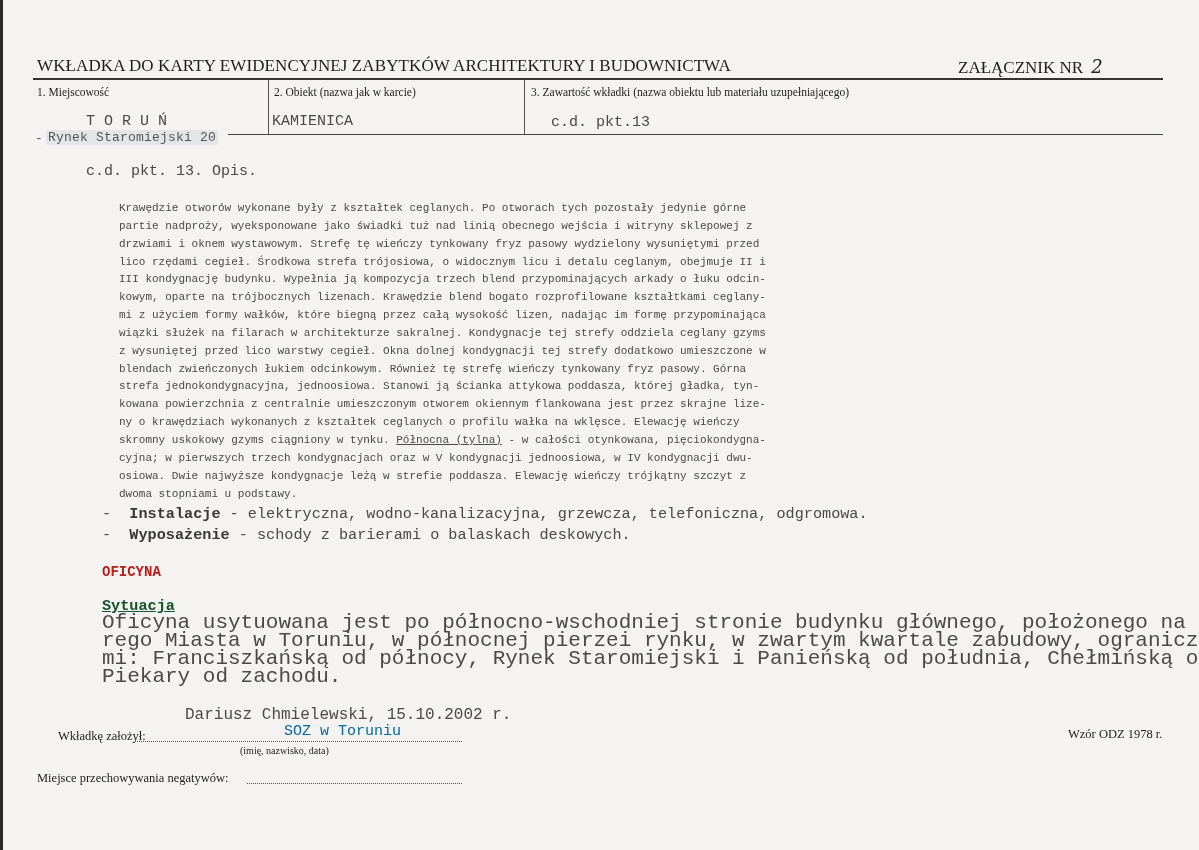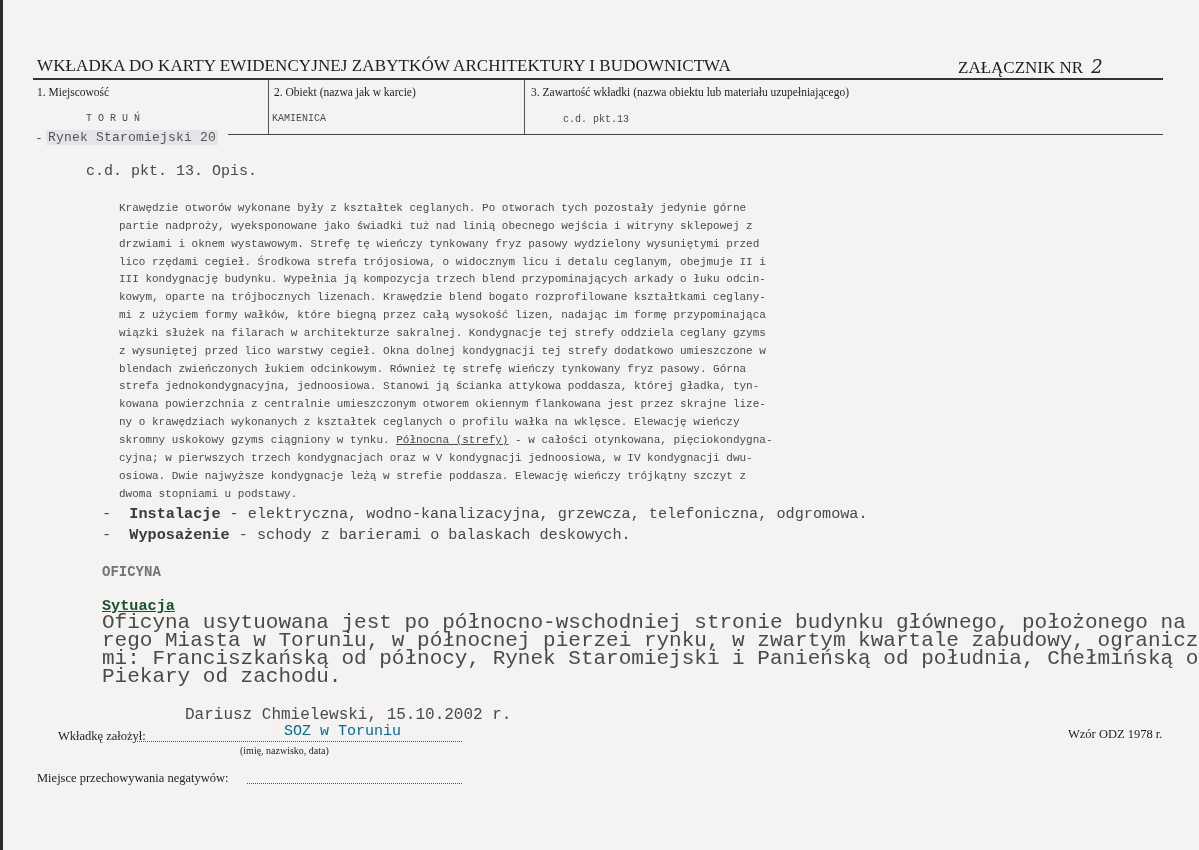--- a/index.html
+++ b/index.html
@@ -15,37 +15,37 @@
 
   .form-title { position:absolute; left:37px; top:56px; font-size:17px; letter-spacing:0.1px; }
   .annex { position:absolute; left:958px; top:56px; font-size:17px; }
   .annex-num { font-family: "DejaVu Serif", serif; font-style:italic; font-size:18px; margin-left:8px; color:#222; }
 
   .rule-top { position:absolute; left:33px; top:78px; width:1130px; height:2px; background:#333; }
   .rule-bot { position:absolute; left:228px; top:134px; width:935px; height:1px; background:#444; }
   .vline { position:absolute; top:80px; width:1px; height:55px; background:#555; }
 
   .field-label { position:absolute; top:86px; font-size:11.5px; }
-  .field-value { position:absolute; font-size:10px; }
+  .field-value { position:absolute; font-size:15px; }
 
   .addr { position:absolute; left:46px; top:130px; font-size:13px; color:#555; background:#e3e5e8; padding:0 2px; letter-spacing:0.2px; }
   .dash { position:absolute; left:35px; top:131px; font-size:13px; color:#555; }
 
   .heading { position:absolute; left:86px; top:163px; font-size:15px; }
 
   .body-text {
     position:absolute; left:119px; top:200px;
     font-size:11px; line-height:17.85px; white-space:pre; color:#4a4a4a;
   }
   .u { text-decoration: underline; }
   .b { font-weight: bold; color:#3a3a3a; }
 
   .list { position:absolute; left:102px; top:504px; font-size:15.2px; line-height:21px; white-space:pre; }
 
-  .sect { position:absolute; left:102px; font-size:14px; font-weight:bold; color:#737373; }
+  .sect { position:absolute; left:102px; font-size:14px; font-weight:bold; color:#b91c1c; }
   .sect-title { position:absolute; left:102px; top:597px; font-size:15.2px; font-weight:bold; text-decoration:underline; color:#14532d; }
   .sit-text { position:absolute; left:102px; top:614px; font-size:21px; line-height:17.85px; white-space:pre; }
 
   .author { position:absolute; left:185px; top:706px; font-size:16px; }
   .foot-label { position:absolute; font-size:12.5px; }
   .dotline { position:absolute; height:0; border-bottom:1px dotted #555; }
   .sub-hint { position:absolute; left:240px; top:745px; font-size:10px; }
   .stamp { position:absolute; left:284px; top:703px; font-size:15px; color:#0369a1;margin-top:20px; }
   .pattern { position:absolute; left:1068px; top:727px; font-size:12.5px; }
 </style>
@@ -63,38 +63,38 @@
 <div class="rule-bot"></div>
 
 <div class="field-label serif" style="left:37px">1. Miejscowość</div>
 <div class="field-label serif" style="left:274px">2. Obiekt (nazwa jak w karcie)</div>
 <div class="field-label serif" style="left:531px">3. Zawartość wkładki (nazwa obiektu lub materiału uzupełniającego)</div>
 
 <div class="field-value mono" style="left:86px; top:113px;">T O R U Ń</div>
 <div class="dash mono">-</div>
 <div class="addr mono">Rynek Staromiejski 20</div>
 <div class="field-value mono" style="left:272px; top:113px;">KAMIENICA</div>
-<div class="field-value mono" style="left:551px; top:114px;margin-left:12px;">c.d. pkt.13</div>
+<div class="field-value mono" style="left:551px; top:114px;">c.d. pkt.13</div>
 
 <div class="heading mono">c.d. pkt. 13. Opis.</div>
 
 <div class="body-text mono"><span>Krawędzie otworów wykonane były z kształtek ceglanych. Po otworach tych pozostały jedynie górne
 partie nadproży, wyeksponowane jako świadki tuż nad linią obecnego wejścia i witryny sklepowej z
 drzwiami i oknem wystawowym. Strefę tę wieńczy tynkowany fryz pasowy wydzielony wysuniętymi przed
 lico rzędami cegieł. Środkowa strefa trójosiowa, o widocznym licu i detalu ceglanym, obejmuje II i
 III kondygnację budynku. Wypełnia ją kompozycja trzech blend przypominających arkady o łuku odcin-
 kowym, oparte na trójbocznych lizenach. Krawędzie blend bogato rozprofilowane kształtkami ceglany-
 mi z użyciem formy wałków, które biegną przez całą wysokość lizen, nadając im formę przypominająca
 wiązki służek na filarach w architekturze sakralnej. Kondygnacje tej strefy oddziela ceglany gzyms
 z wysuniętej przed lico warstwy cegieł. Okna dolnej kondygnacji tej strefy dodatkowo umieszczone w
 blendach zwieńczonych łukiem odcinkowym. Również tę strefę wieńczy tynkowany fryz pasowy. Górna
 strefa jednokondygnacyjna, jednoosiowa. Stanowi ją ścianka attykowa poddasza, której gładka, tyn-
 kowana powierzchnia z centralnie umieszczonym otworem okiennym flankowana jest przez skrajne lize-
 ny o krawędziach wykonanych z kształtek ceglanych o profilu wałka na wklęsce. Elewację wieńczy
-skromny uskokowy gzyms ciągniony w tynku. </span><span class="u">Północna (strefy)</span><span> - w całości otynkowana, pięciokondygna-
+skromny uskokowy gzyms ciągniony w tynku. </span><span class="u">Północna (tylna)</span><span> - w całości otynkowana, pięciokondygna-
 cyjna; w pierwszych trzech kondygnacjach oraz w V kondygnacji jednoosiowa, w IV kondygnacji dwu-
 osiowa. Dwie najwyższe kondygnacje leżą w strefie poddasza. Elewację wieńczy trójkątny szczyt z
 dwoma stopniami u podstawy.</span></div>
 
 <div class="list mono"><div><span>-</span>  <span class="b">Instalacje</span><span> - elektryczna, wodno-kanalizacyjna, grzewcza, telefoniczna, odgromowa.</span></div><div><span>-</span>  <span class="b">Wyposażenie</span><span> - schody z barierami o balaskach deskowych.</span></div></div>
 
 <div class="sect mono" style="top:564px">OFICYNA</div>
 <div class="sect-title mono">Sytuacja</div>
 <div class="sit-text mono">Oficyna usytuowana jest po północno-wschodniej stronie budynku głównego, położonego na terenie Sta-
 rego Miasta w Toruniu, w północnej pierzei rynku, w zwartym kwartale zabudowy, ograniczonym ulica-

